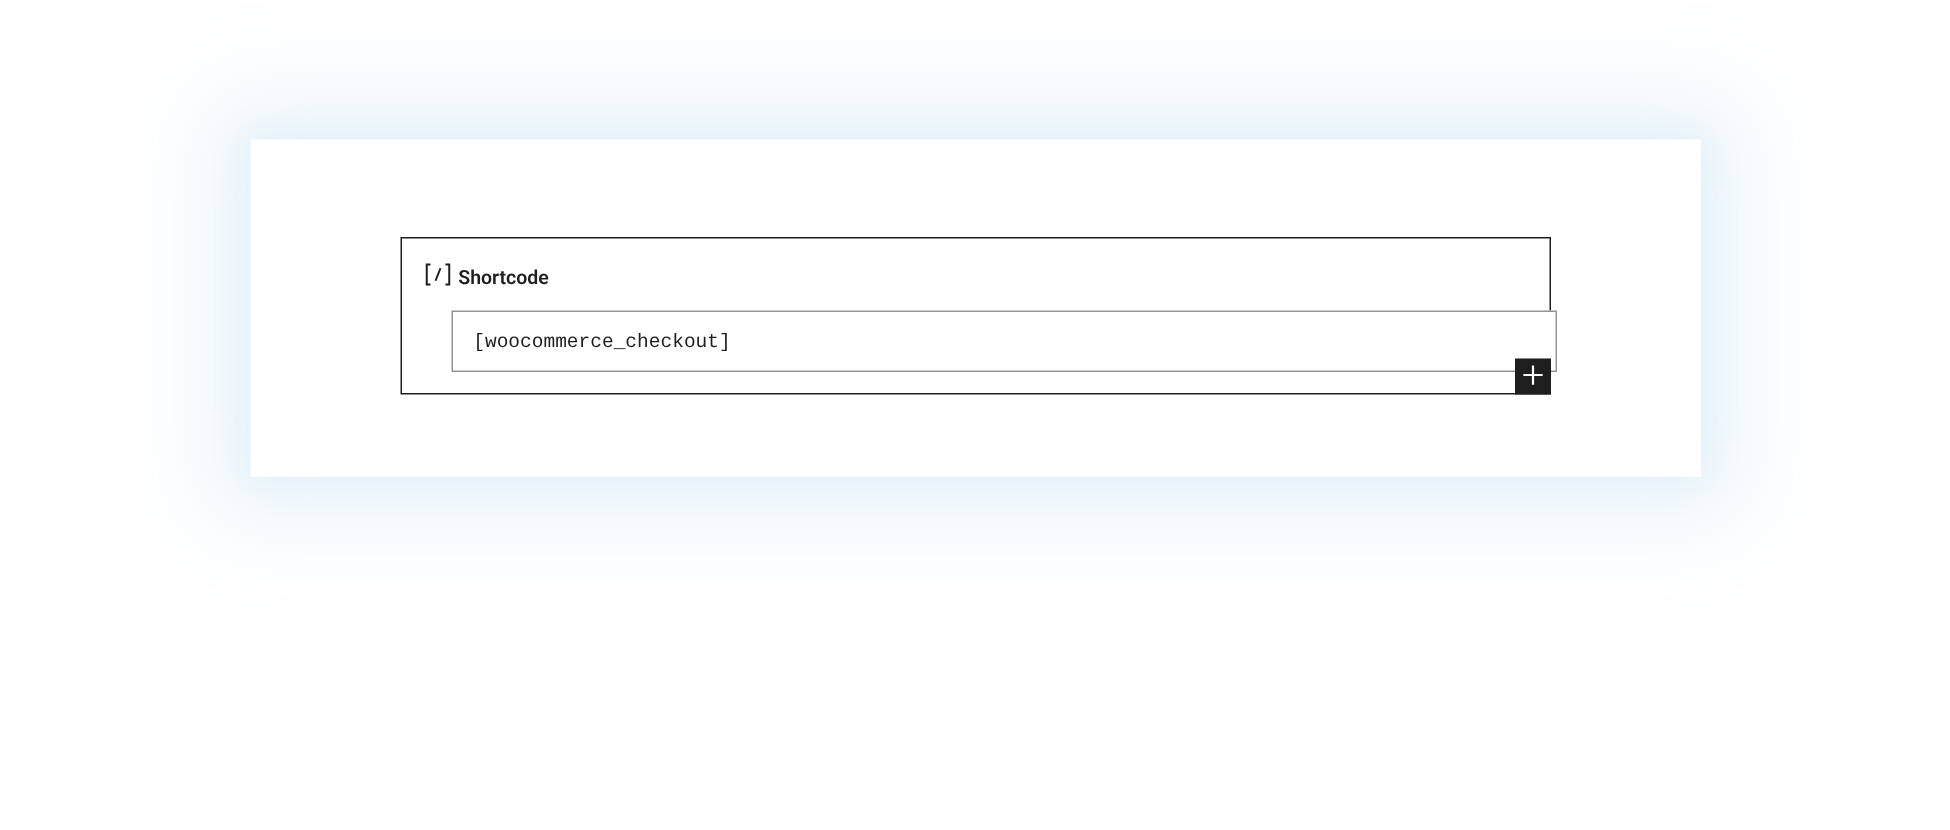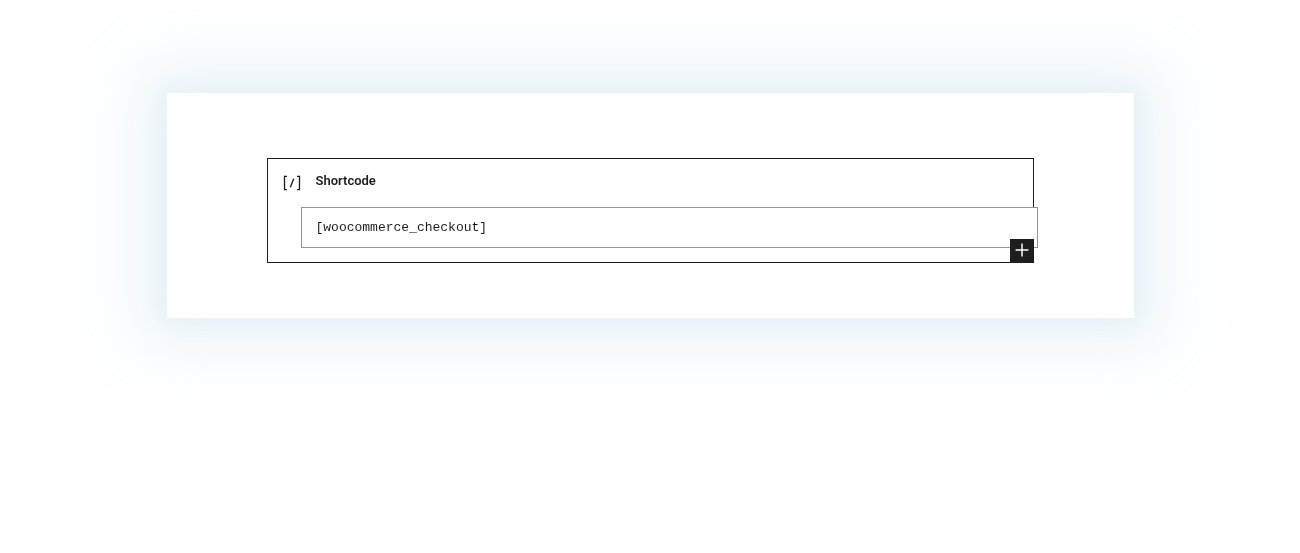--- a/index.html
+++ b/index.html
@@ -31,22 +31,22 @@
       margin-bottom: 30px;
       letter-spacing: -0.5px;
     }
     .shortcode-block {
       border: 1px solid #1e1e1e;
       padding: 14px;
       position: relative;
     }
     .block-header {
       display: flex;
-      align-items: flex-start;
-      gap: 14px;
+      align-items: flex-end;
+      gap: 4px;
       margin-bottom: 14px;
     }
     .shortcode-icon {
       width: 20px;
       height: 20px;
       display: flex;
       align-items: center;
       justify-content: center;
     }
     .block-label {

